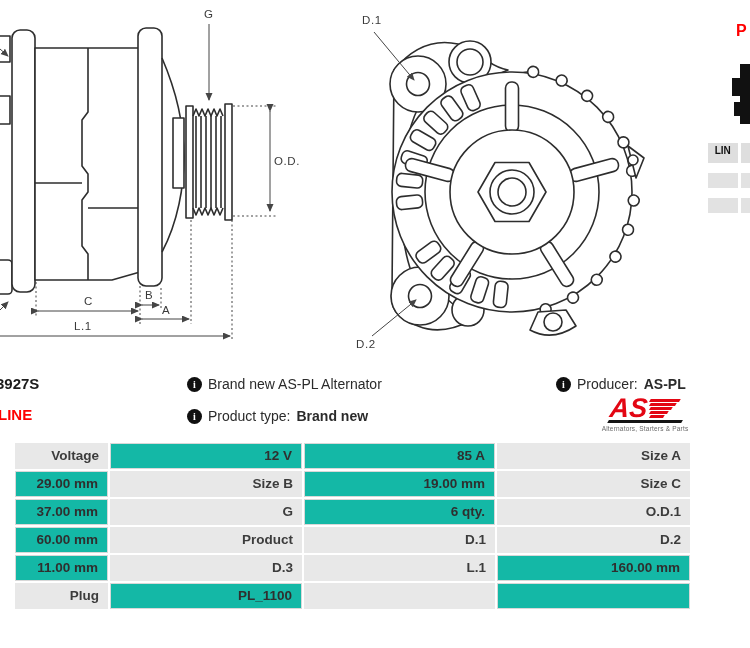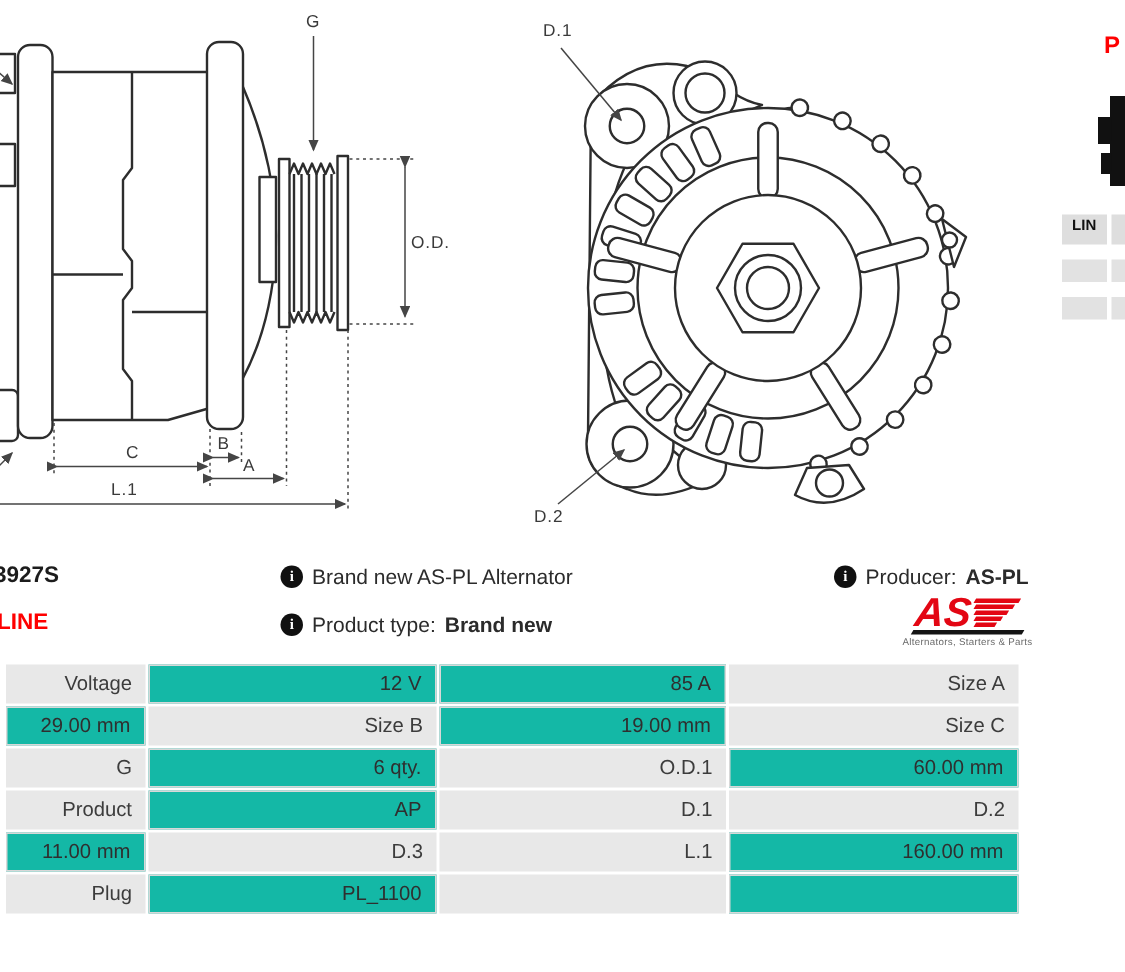--- a/index.html
+++ b/index.html
@@ -11,23 +11,23 @@
   svg .dim{fill:none;stroke:#454545;stroke-width:1;}
   svg .dot{fill:none;stroke:#454545;stroke-width:1;stroke-dasharray:2,2.5;}
   svg text{font-family:"Liberation Sans",sans-serif;font-size:11.5px;fill:#3a3a3a;letter-spacing:.6px;}
   .abs{position:absolute;}
   .pn{font-size:15px;font-weight:bold;color:#1c1c1c;white-space:nowrap;}
   .line-red{font-size:15px;font-weight:bold;white-space:nowrap;}
   .inforow{display:flex;align-items:center;gap:6px;font-size:14px;color:#2b2b2b;white-space:nowrap;}
   .info-icon{display:inline-block;width:15px;height:15px;border-radius:50%;background:#101010;color:#fff;
              font-size:10px;line-height:15px;text-align:center;font-weight:bold;
              font-family:"Liberation Serif",serif;flex:0 0 auto;}
-  .spec-table{position:absolute;left:4px;top:443px;display:grid;
+  .spec-table{position:absolute;left:15px;top:443px;display:grid;
               grid-template-columns:93px 192px 191px 193px;grid-auto-rows:26px;gap:2px;
-              font-size:13.5px;}
+              font-size:13.5px;font-weight:bold;}
   .cell{line-height:26px;padding-right:9px;text-align:right;white-space:nowrap;overflow:hidden;}
   .cell.lbl{background:#e8e8e8;color:#3c3c3c;}
   .cell.val{background:#14b8a6;border:1px solid #d8d8d8;line-height:24px;color:#2f2f2f;}
   .p-red{font-size:16px;font-weight:bold;}
   .mini{position:absolute;left:708px;top:143px;width:70px;}
   .mini .mrow{display:flex;gap:3px;margin-bottom:10px;}
   .mini .mcell{height:20px;line-height:16px;background:#dedede;font-size:10px;font-weight:bold;
                color:#111;text-align:center;}
   .mini .mc1{width:30px;}
   .mini .mc2{width:38px;}
@@ -239,27 +239,27 @@
     <div class="cell lbl">Voltage</div>
     <div class="cell val">12 V</div>
     <div class="cell val">85 A</div>
 
     <div class="cell lbl">Size A</div>
     <div class="cell val">29.00 mm</div>
     <div class="cell lbl">Size B</div>
     <div class="cell val">19.00 mm</div>
 
     <div class="cell lbl">Size C</div>
+    <div class="cell val">37.00 mm</div>
     <div class="cell lbl">G</div>
     <div class="cell val">6 qty.</div>
 
     <div class="cell lbl">O.D.1</div>
     <div class="cell val">60.00 mm</div>
     <div class="cell lbl">Product</div>
-    <div class="cell val">AP</div>
 
     <div class="cell lbl">D.1</div>
     <div class="cell lbl">D.2</div>
     <div class="cell val">11.00 mm</div>
 
     <div class="cell lbl">D.3</div>
     <div class="cell lbl">L.1</div>
     <div class="cell val">160.00 mm</div>
 
     <div class="cell lbl">Plug</div>

